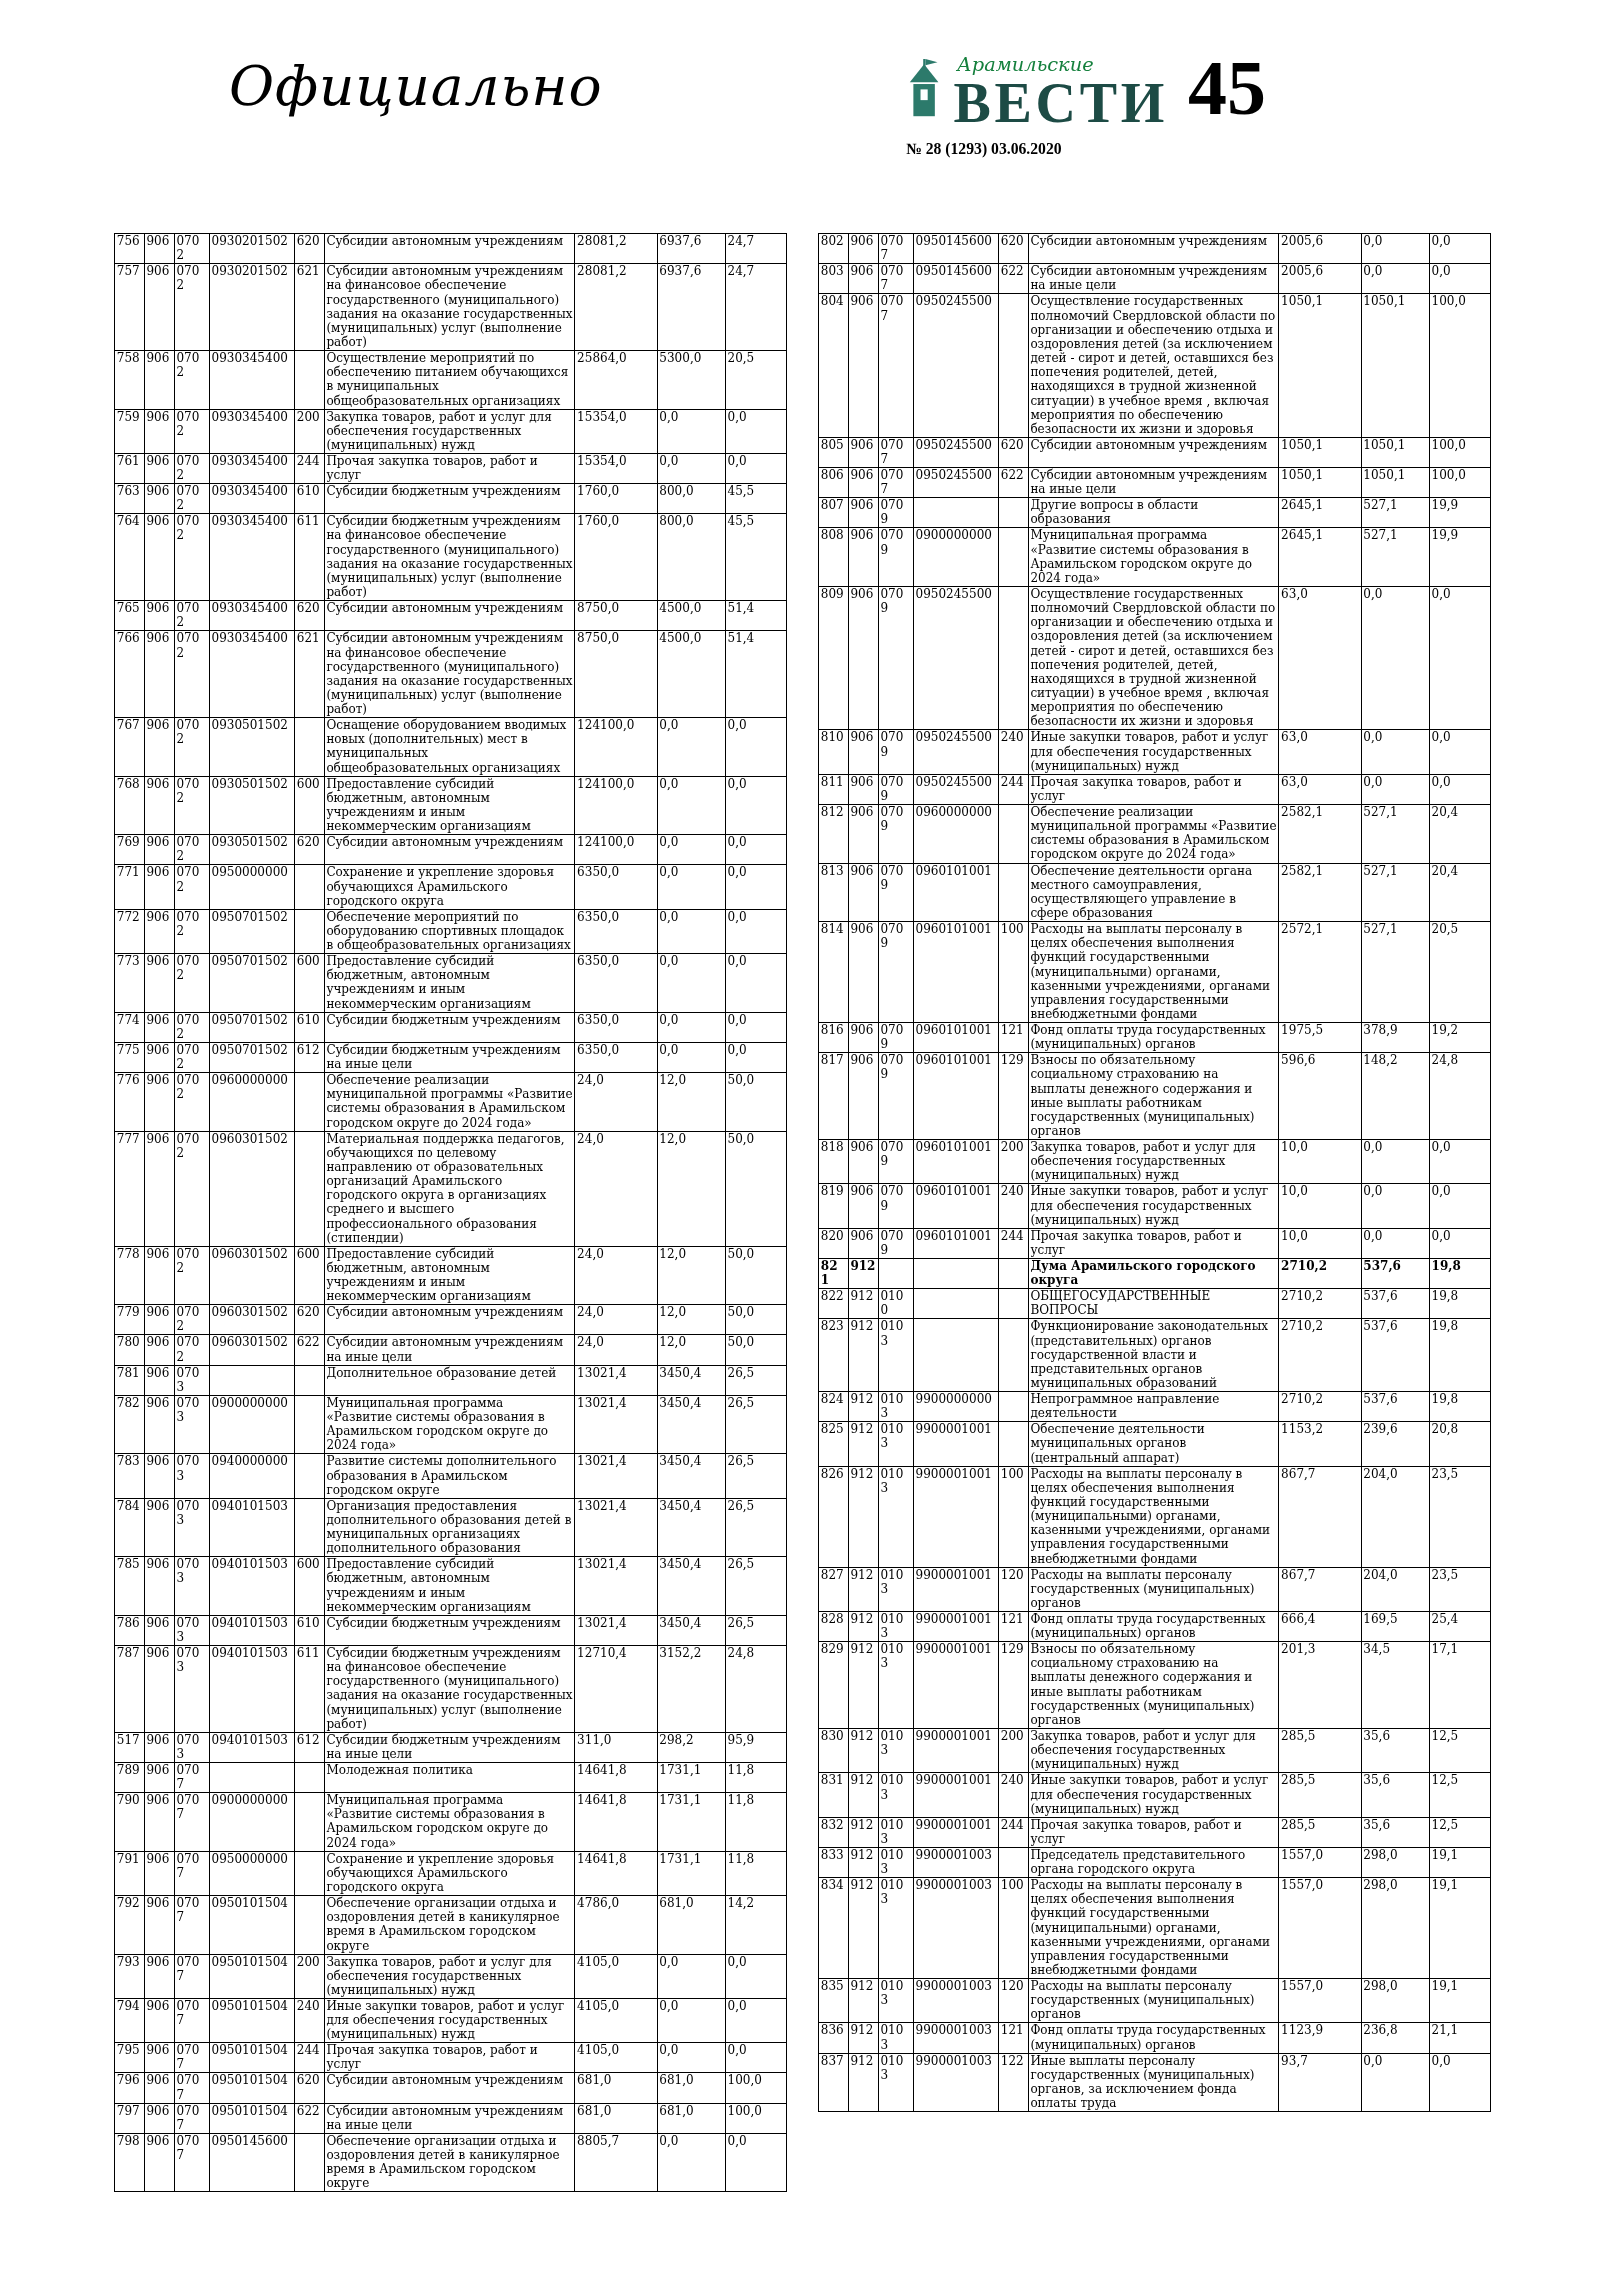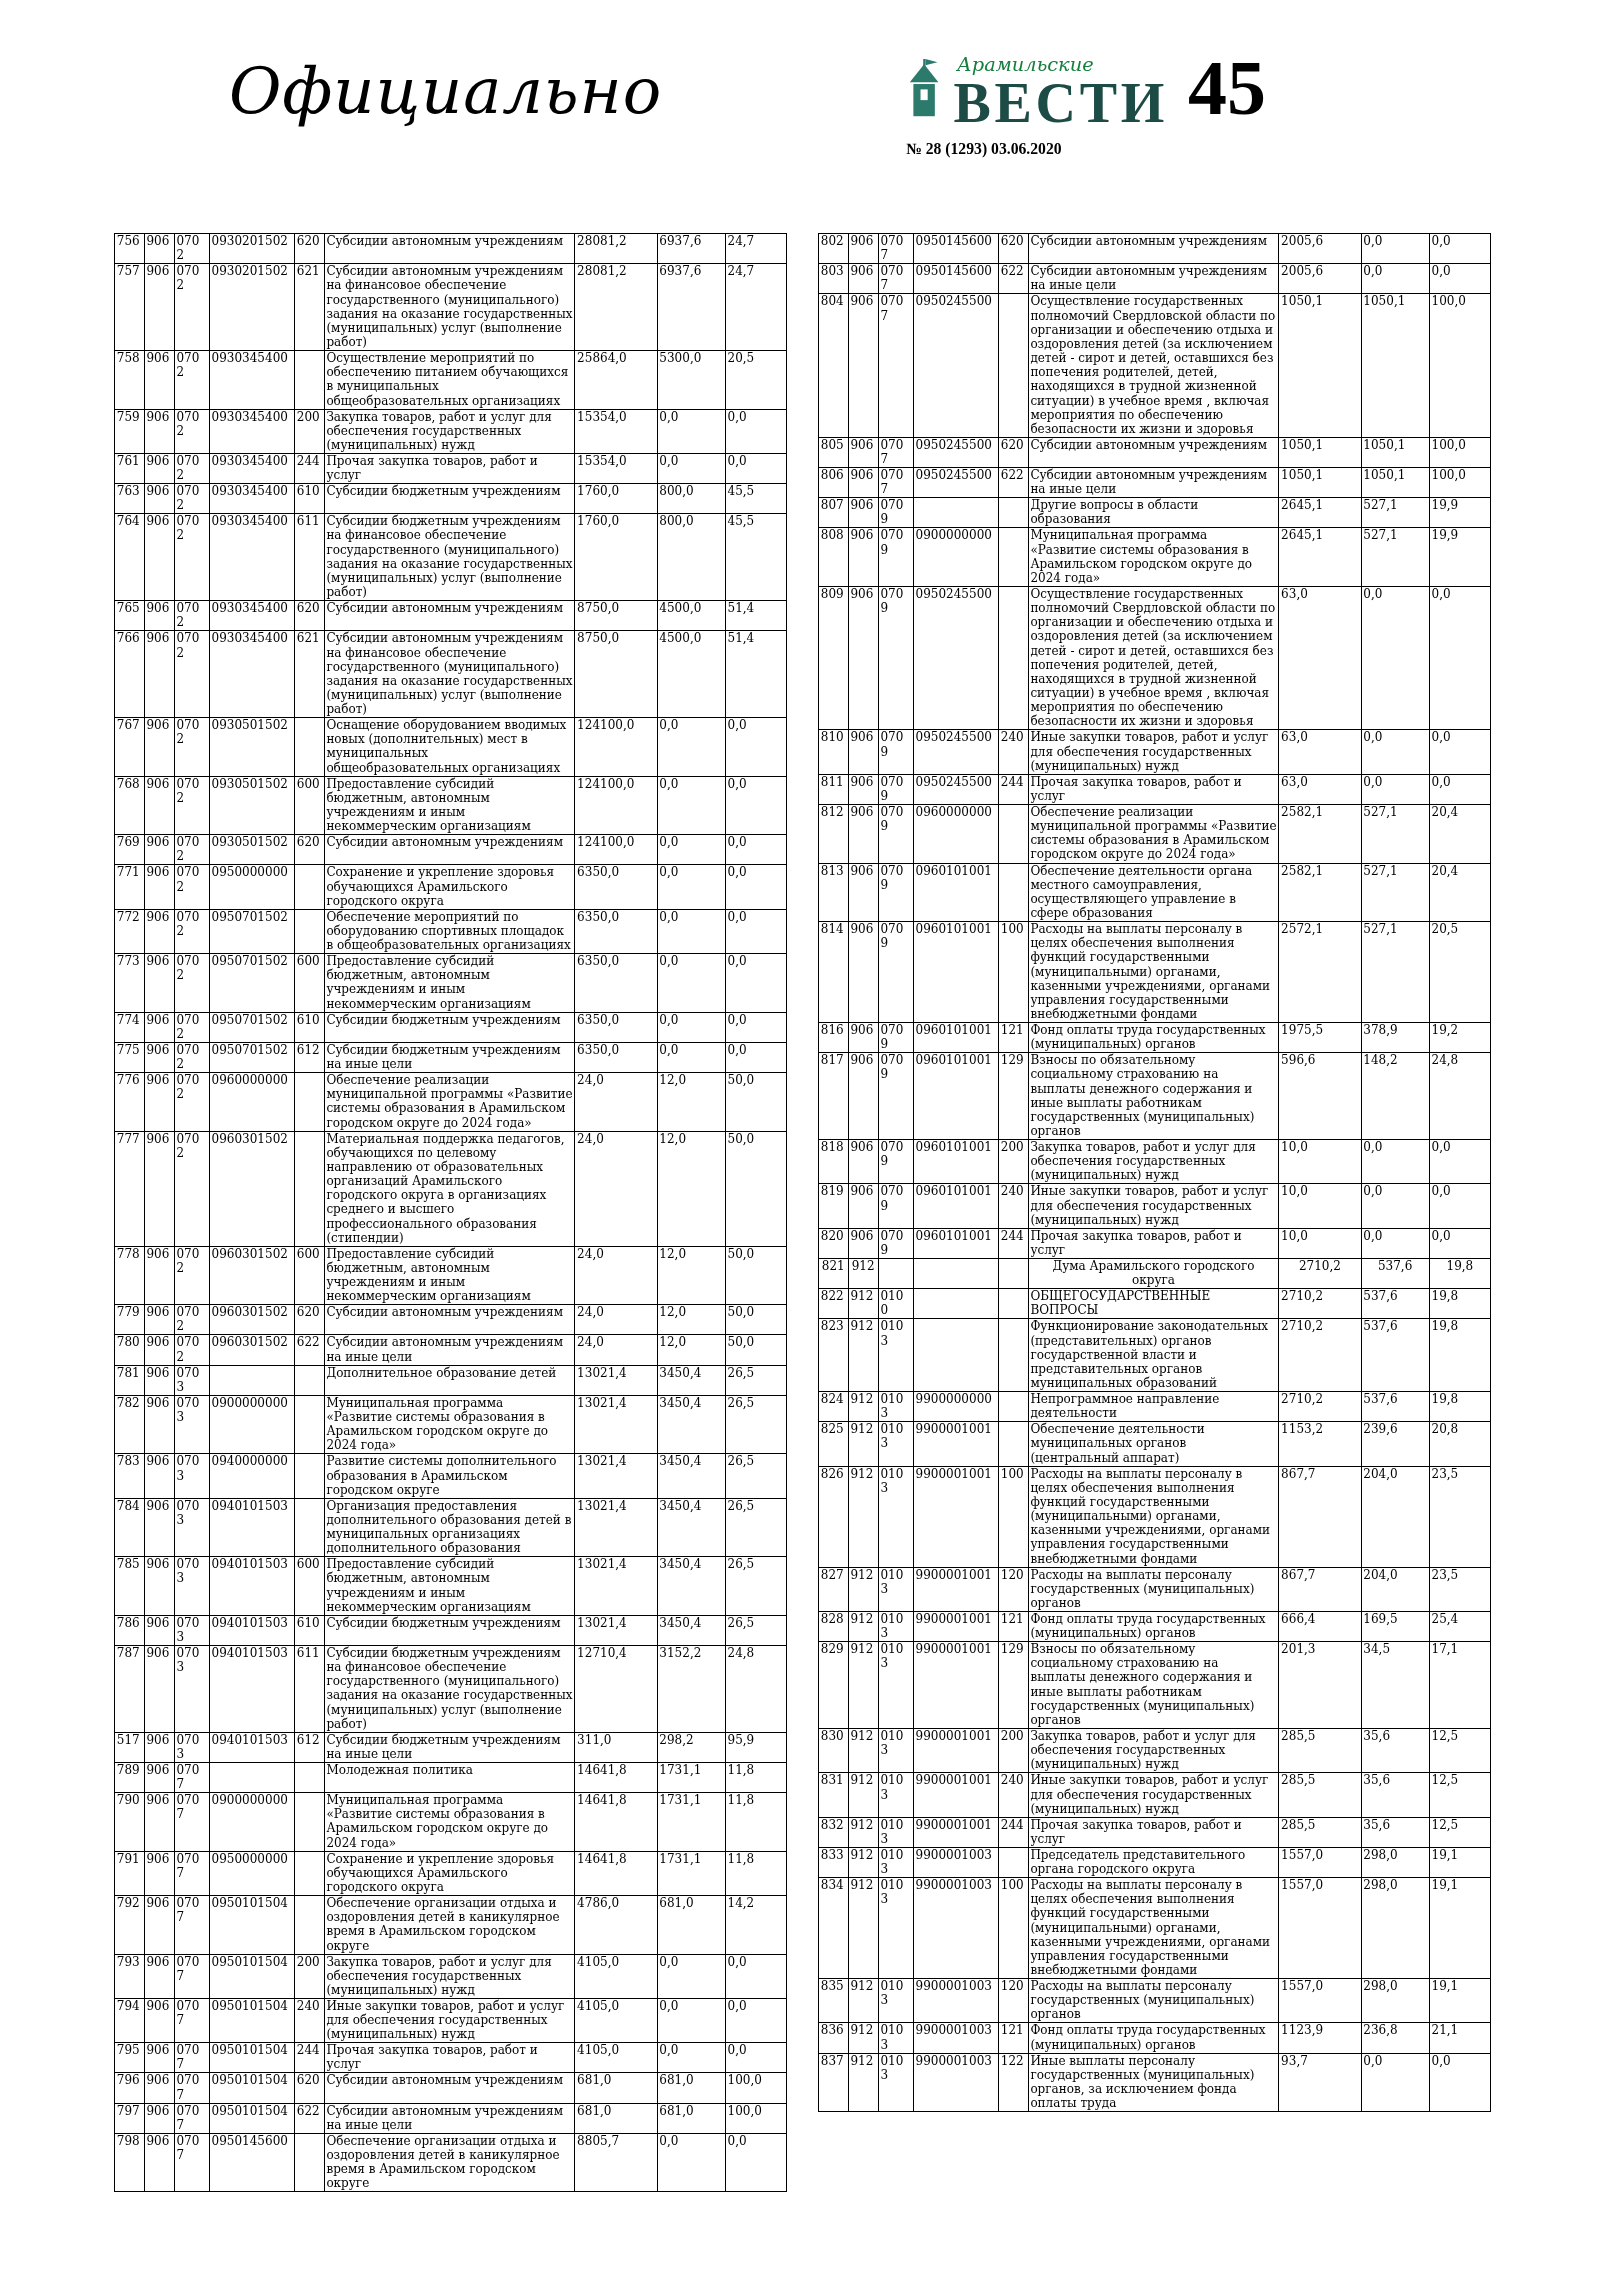--- a/index.html
+++ b/index.html
@@ -7,21 +7,21 @@
     position:relative; width:1619px; height:2290px;
     background:#fff; color:#000; overflow:hidden;
     font-family:"DejaVu Serif", serif;
   }
 
   
   .masthead { position:absolute; top:0; left:0; width:100%; height:231px; }
   .section-title {
     position:absolute; left:229px; top:54px;
     font-family:"DejaVu Serif", serif; font-style:italic;
-    font-size:64px; letter-spacing:0.9px; color:#000;
+    font-size:55px; letter-spacing:0.9px; color:#000;
   }
   .brand-block { position:absolute; left:904px; top:55px; display:flex; align-items:flex-start; }
   .brand-icon { width:42px; height:59px; margin-right:7.4px; margin-top:3.7px; }
   .brand-text { display:flex; flex-direction:column; }
   .brand-top {
     font-family:"DejaVu Serif", serif; font-style:italic;
     font-size:19.4px; color:#15803d; margin-left:3.7px; line-height:1.05;
   }
   .brand-main {
     font-family:"Liberation Serif", serif; font-weight:bold;
@@ -56,21 +56,21 @@
   }
   table.budget col.c-num   { width:29.5px; }
   table.budget col.c-grbs  { width:30px; }
   table.budget col.c-sec   { width:35px; }
   table.budget col.c-targ  { width:85px; }
   table.budget col.c-type  { width:29.5px; }
   table.budget col.c-name  { width:250px; }
   table.budget col.c-v1    { width:82px; }
   table.budget col.c-v2    { width:68px; }
   table.budget col.c-v3    { width:61px; }
-  tr.bold-row td { font-weight:normal;text-align:center; }
+  tr.bold-row td { font-weight:bold; }
 </style>
 </head>
 <body>
 
 <div class="page">
 
   <div class="masthead">
     <div class="section-title">Официально</div>
 
     <div class="brand-block">

